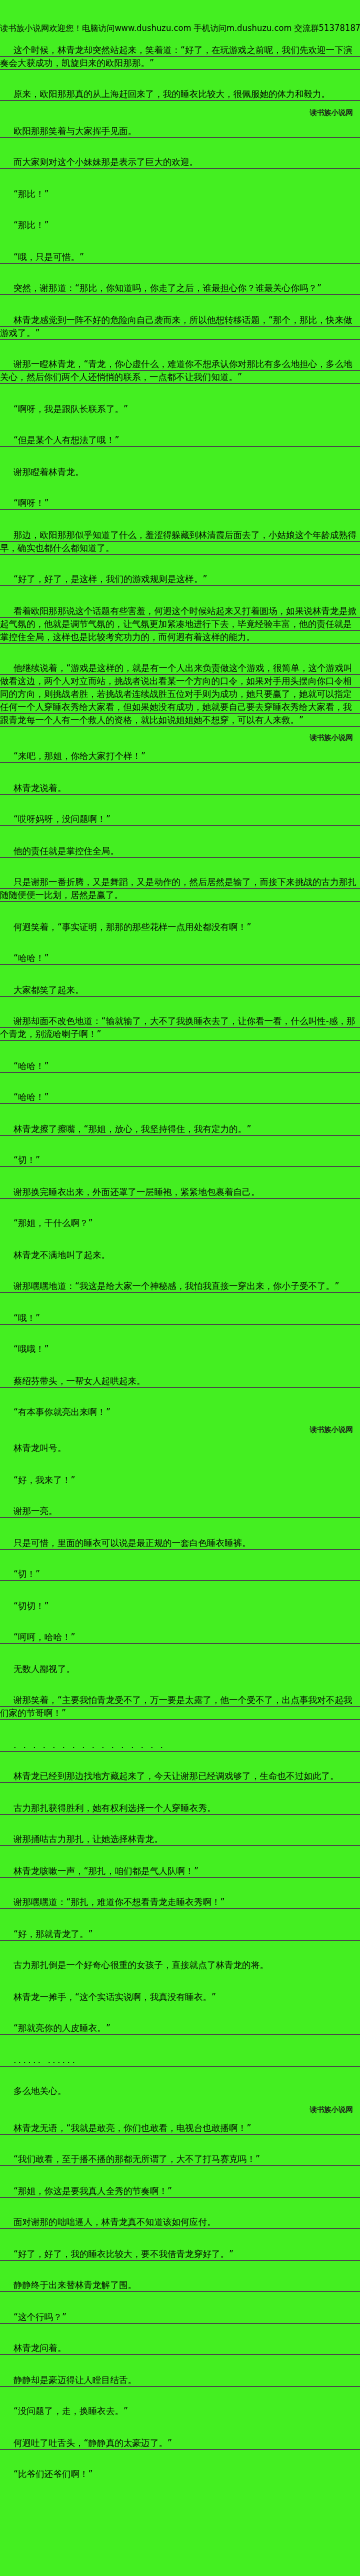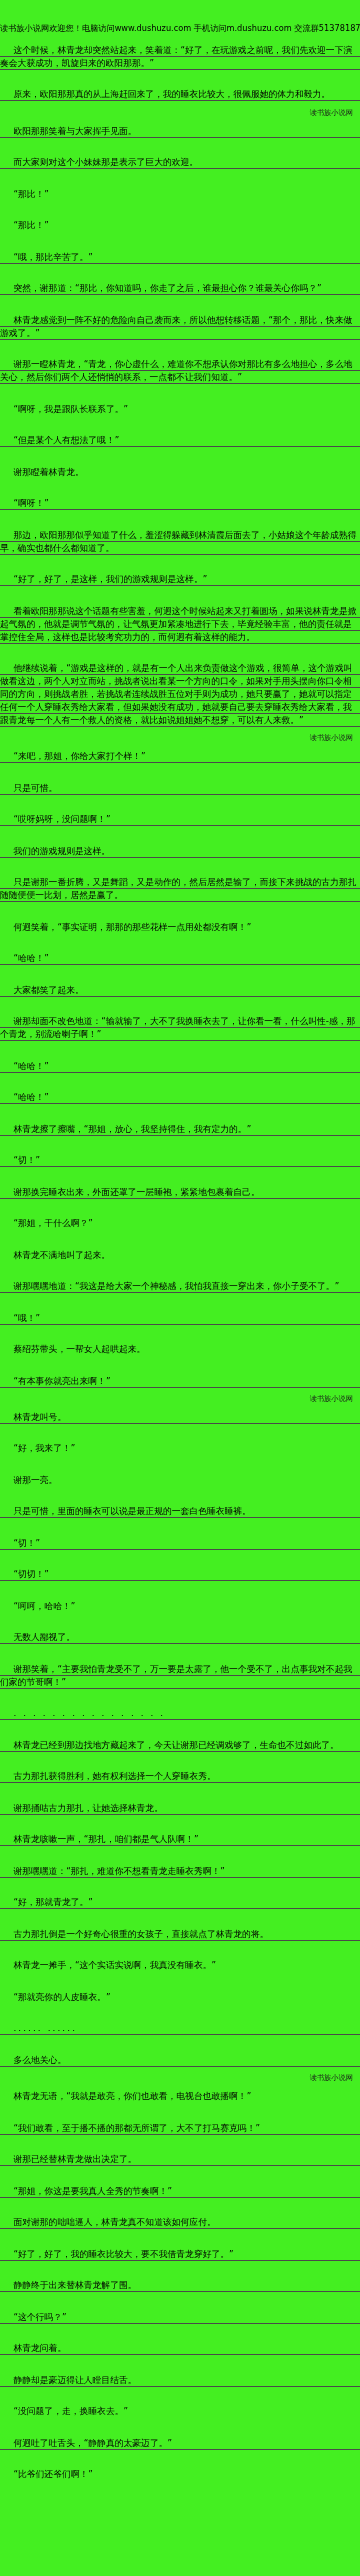--- a/index.html
+++ b/index.html
@@ -40,65 +40,67 @@
   .dots{
     letter-spacing:2.1px;
   }
   
   .wm{
     margin:-11.3px 8.2px 7.2px 0;
     font-size:7.2px;
     line-height:8.8px;
     text-align:right;
     color:var(--wm);
+    font-weight:bold;
   }
 </style>
 </head>
 <body>
 
 <div class="page" id="page">
     <div class="hdr">读书族小说网欢迎您！电脑访问www.dushuzu.com 手机访问m.dushuzu.com 交流群513781872</div>
     <div class="para">这个时候，林青龙却突然站起来，笑着道：“好了，在玩游戏之前呢，我们先欢迎一下演奏会大获成功，凯旋归来的欧阳那那。”</div>
     <div class="para">原来，欧阳那那真的从上海赶回来了，我的睡衣比较大，很佩服她的体力和毅力。</div>
     <div class="wm">读书族小说网</div>
     <div class="para">欧阳那那笑着与大家挥手见面。</div>
     <div class="para">而大家则对这个小妹妹那是表示了巨大的欢迎。</div>
     <div class="para">“那比！”</div>
     <div class="para">“那比！”</div>
-    <div class="para">“哦，那比辛苦了。”</div>
+    <div class="para">“哦，只是可惜。”</div>
     <div class="para">突然，谢那道：“那比，你知道吗，你走了之后，谁最担心你？谁最关心你吗？”</div>
     <div class="para">林青龙感觉到一阵不好的危险向自己袭而来，所以他想转移话题，“那个，那比，快来做游戏了。”</div>
     <div class="para">谢那一瞪林青龙，“青龙，你心虚什么，难道你不想承认你对那比有多么地担心，多么地关心，然后你们两个人还悄悄的联系，一点都不让我们知道。”</div>
     <div class="para">“啊呀，我是跟队长联系了。”</div>
     <div class="para">“但是某个人有想法了哦！”</div>
     <div class="para">谢那瞪着林青龙。</div>
     <div class="para">“啊呀！”</div>
     <div class="para">那边，欧阳那那似乎知道了什么，羞涩得躲藏到林清霞后面去了，小姑娘这个年龄成熟得早，确实也都什么都知道了。</div>
     <div class="para">“好了，好了，是这样，我们的游戏规则是这样。”</div>
     <div class="para">看着欧阳那那说这个话题有些害羞，何迥这个时候站起来又打着圆场，如果说林青龙是掀起气氛的，他就是调节气氛的，让气氛更加紧凑地进行下去，毕竟经验丰富，他的责任就是掌控住全局，这样也是比较考究功力的，而何迥有着这样的能力。</div>
     <div class="para">他继续说着，“游戏是这样的，就是有一个人出来负责做这个游戏，很简单，这个游戏叫做看这边，两个人对立而站，挑战者说出看某一个方向的口令，如果对手用头摆向你口令相同的方向，则挑战者胜，若挑战者连续战胜五位对手则为成功，她只要赢了，她就可以指定任何一个人穿睡衣秀给大家看，但如果她没有成功，她就要自己要去穿睡衣秀给大家看，我跟青龙每一个人有一个救人的资格，就比如说姐姐她不想穿，可以有人来救。”</div>
     <div class="wm">读书族小说网</div>
     <div class="para">“来吧，那姐，你给大家打个样！”</div>
-    <div class="para">只是可惜。</div>
+    <div class="para">林青龙说着。</div>
     <div class="para">“哎呀妈呀，没问题啊！”</div>
-    <div class="para">我们的游戏规则是这样。</div>
+    <div class="para">他的责任就是掌控住全局。</div>
     <div class="para">只是谢那一番折腾，又是舞蹈，又是动作的，然后居然是输了，而接下来挑战的古力那扎随随便便一比划，居然是赢了。</div>
     <div class="para">何迥笑着，“事实证明，那那的那些花样一点用处都没有啊！”</div>
     <div class="para">“哈哈！”</div>
     <div class="para">大家都笑了起来。</div>
     <div class="para">谢那却面不改色地道：“输就输了，大不了我换睡衣去了，让你看一看，什么叫性-感，那个青龙，别流哈喇子啊！”</div>
     <div class="para">“哈哈！”</div>
     <div class="para">“哈哈！”</div>
     <div class="para">林青龙擦了擦嘴，“那姐，放心，我坚持得住，我有定力的。”</div>
     <div class="para">“切！”</div>
     <div class="para">谢那换完睡衣出来，外面还罩了一层睡袍，紧紧地包裹着自己。</div>
     <div class="para">“那姐，干什么啊？”</div>
     <div class="para">林青龙不满地叫了起来。</div>
     <div class="para">谢那嘿嘿地道：“我这是给大家一个神秘感，我怕我直接一穿出来，你小子受不了。”</div>
     <div class="para">“哦！”</div>
+    <div class="para">“哦哦！”</div>
     <div class="para">蔡绍芬带头，一帮女人起哄起来。</div>
     <div class="para">“有本事你就亮出来啊！”</div>
     <div class="wm">读书族小说网</div>
     <div class="para">林青龙叫号。</div>
     <div class="para">“好，我来了！”</div>
     <div class="para">谢那一亮。</div>
     <div class="para">只是可惜，里面的睡衣可以说是最正规的一套白色睡衣睡裤。</div>
     <div class="para">“切！”</div>
     <div class="para">“切切！”</div>
     <div class="para">“呵呵，哈哈！”</div>
@@ -112,21 +114,20 @@
     <div class="para">谢那嘿嘿道：“那扎，难道你不想看青龙走睡衣秀啊！”</div>
     <div class="para">“好，那就青龙了。”</div>
     <div class="para">古力那扎倒是一个好奇心很重的女孩子，直接就点了林青龙的将。</div>
     <div class="para">林青龙一摊手，“这个实话实说啊，我真没有睡衣。”</div>
     <div class="para">“那就亮你的人皮睡衣。”</div>
     <div class="para dots">...... ......</div>
     <div class="para">多么地关心。</div>
     <div class="wm">读书族小说网</div>
     <div class="para">林青龙无语，“我就是敢亮，你们也敢看，电视台也敢播啊！”</div>
     <div class="para">“我们敢看，至于播不播的那都无所谓了，大不了打马赛克吗！”</div>
-    <div class="para">谢那已经替林青龙做出决定了。</div>
     <div class="para">“那姐，你这是要我真人全秀的节奏啊！”</div>
     <div class="para">面对谢那的咄咄逼人，林青龙真不知道该如何应付。</div>
     <div class="para">“好了，好了，我的睡衣比较大，要不我借青龙穿好了。”</div>
     <div class="para">静静终于出来替林青龙解了围。</div>
     <div class="para">“这个行吗？”</div>
     <div class="para">林青龙问着。</div>
     <div class="para">静静却是豪迈得让人瞠目结舌。</div>
     <div class="para">“没问题了，走，换睡衣去。”</div>
     <div class="para">何迥吐了吐舌头，“静静真的太豪迈了。”</div>
     <div class="para">“比爷们还爷们啊！”</div>

